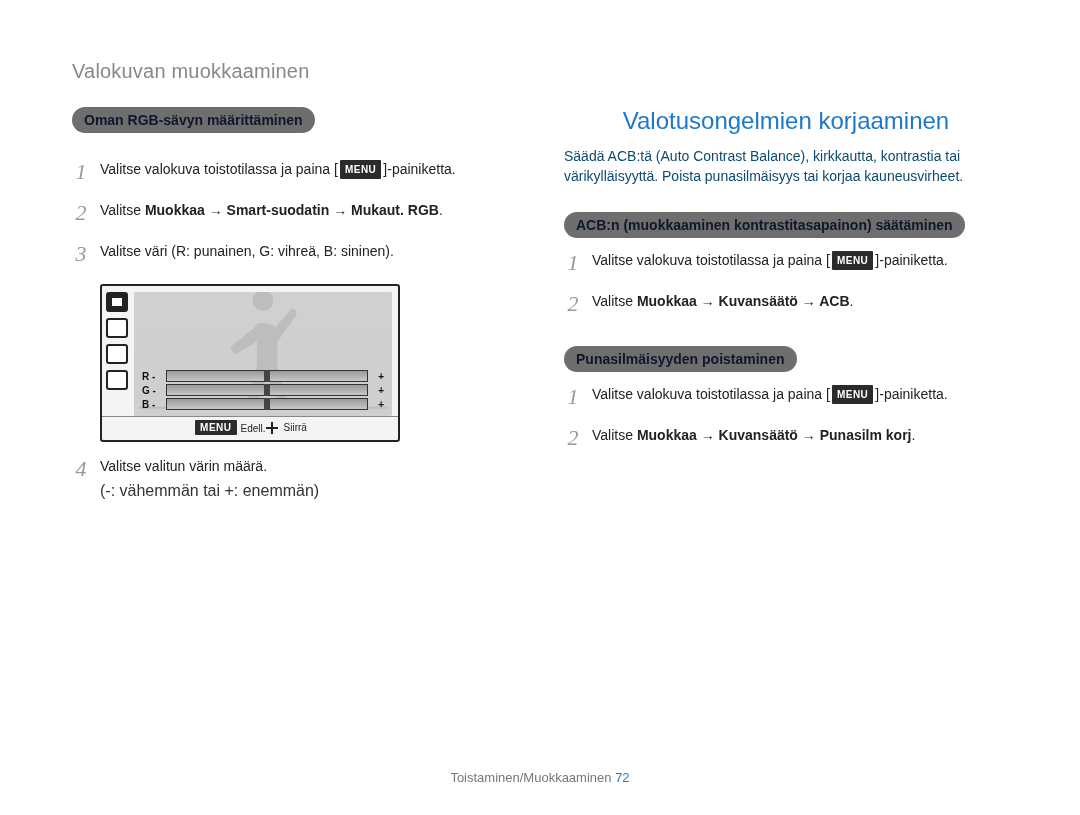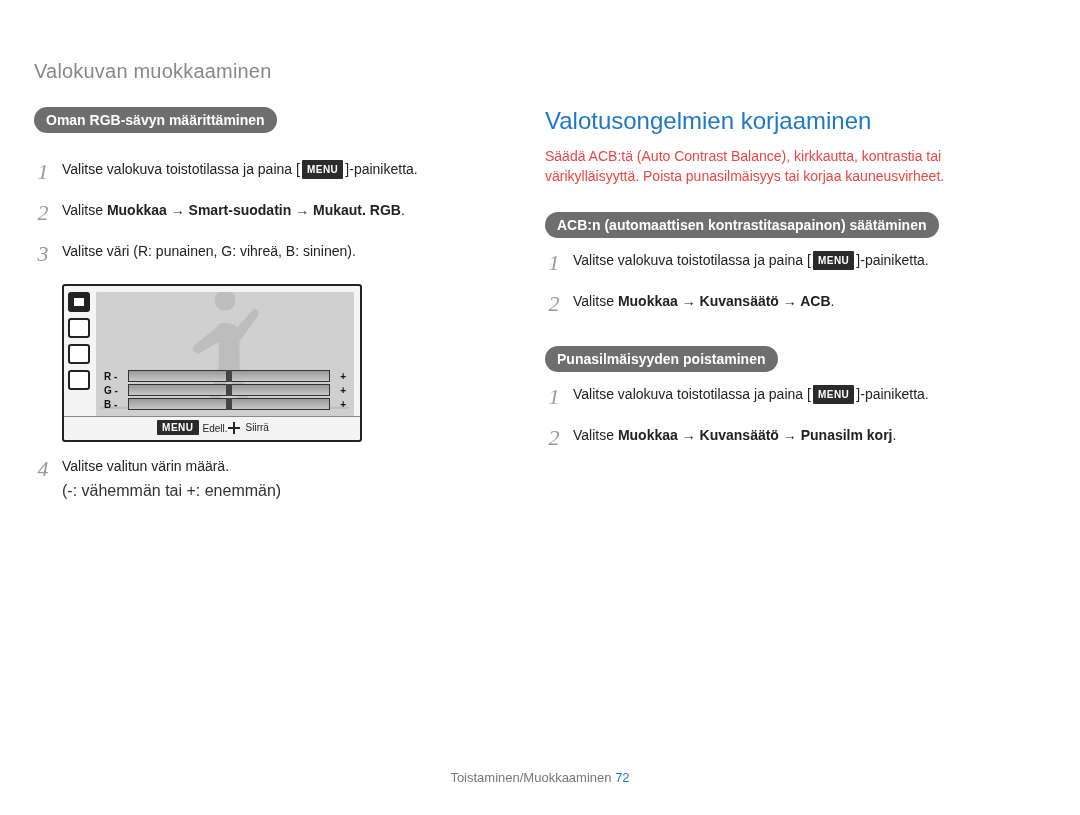--- a/index.html
+++ b/index.html
@@ -5,21 +5,21 @@
   html, body {
     margin: 0;
     padding: 0;
     background: #fff;
     font-family: Arial, Helvetica, sans-serif;
     color: #222;
   }
   .page {
     width: 1080px;
     height: 815px;
-    padding: 60px 72px 40px 34px;
+    padding: 60px 72px 40px 72px;
     box-sizing: border-box;
     position: relative;
     border-radius: 11px;
   }
   .breadcrumb {
     font-size: 20px;
     font-weight: 300;
     color: #888;
     letter-spacing: 0.2px;
   }
@@ -28,36 +28,37 @@
     gap: 48px;
     margin-top: 24px;
   }
   .col {
     flex: 1;
     min-width: 0;
   }
   .badge {
     display: inline-block;
     background: #6e6e6e;
-    color: #ffffff;
+    color: #0f172a;
     font-size: 14px;
     font-weight: 600;
     padding: 5px 12px;
     border-radius: 14px;
     white-space: nowrap;
   }
   .section-title {
     color: #1c78c8;
     font-size: 24px;
     font-weight: 400;
     margin: 0 0 12px 0;
+    text-align: center;
   }
   .intro {
     font-size: 14px;
-    color: #ef4444;
+    color: #0c4a6e;
     line-height: 1.4;
     margin-bottom: 26px;
   }
   .step {
     display: flex;
     align-items: flex-start;
     gap: 10px;
     margin: 12px 0;
     font-size: 14px;
     line-height: 1.5;
@@ -270,21 +271,21 @@
           <div class="subnote">(-: vähemmän tai +: enemmän)</div>
         </span>
       </div>
     </div>
 
     <div class="col">
       <div class="section-title">Valotusongelmien korjaaminen</div>
       <div class="intro">Säädä ACB:tä (Auto Contrast Balance), kirkkautta, kontrastia tai värikylläisyyttä. Poista punasilmäisyys tai korjaa kauneusvirheet.</div>
 
       <div class="block">
-        <span class="badge">ACB:n (automaattisen kontrastitasapainon) säätäminen</span>
+        <span class="badge">ACB:n (muokkaaminen kontrastitasapainon) säätäminen</span>
 
         <div class="step">
           <span class="step-num">1</span>
           <span class="step-body">
             <span>Valitse valokuva toistotilassa ja paina [</span><span class="menu-tag">MENU</span><span>]-painiketta.</span>
           </span>
         </div>
         <div class="step">
           <span class="step-num">2</span>
           <span class="step-body">

